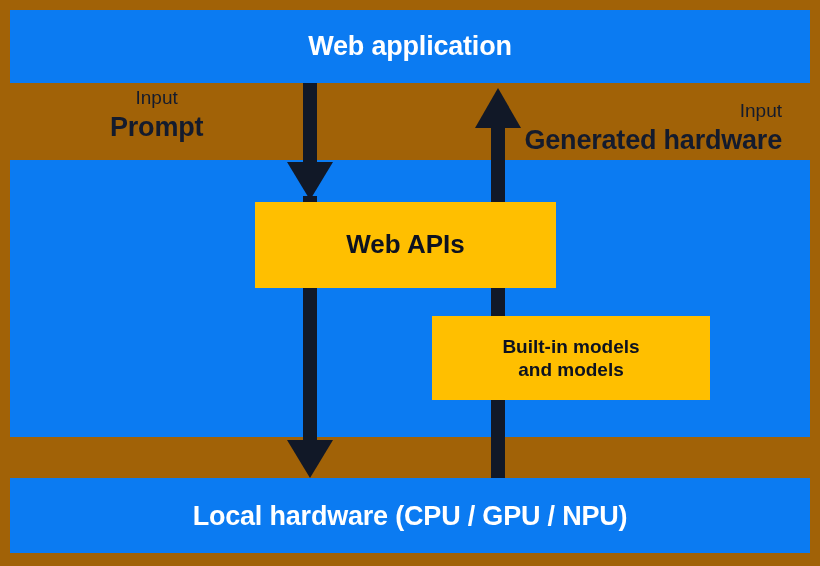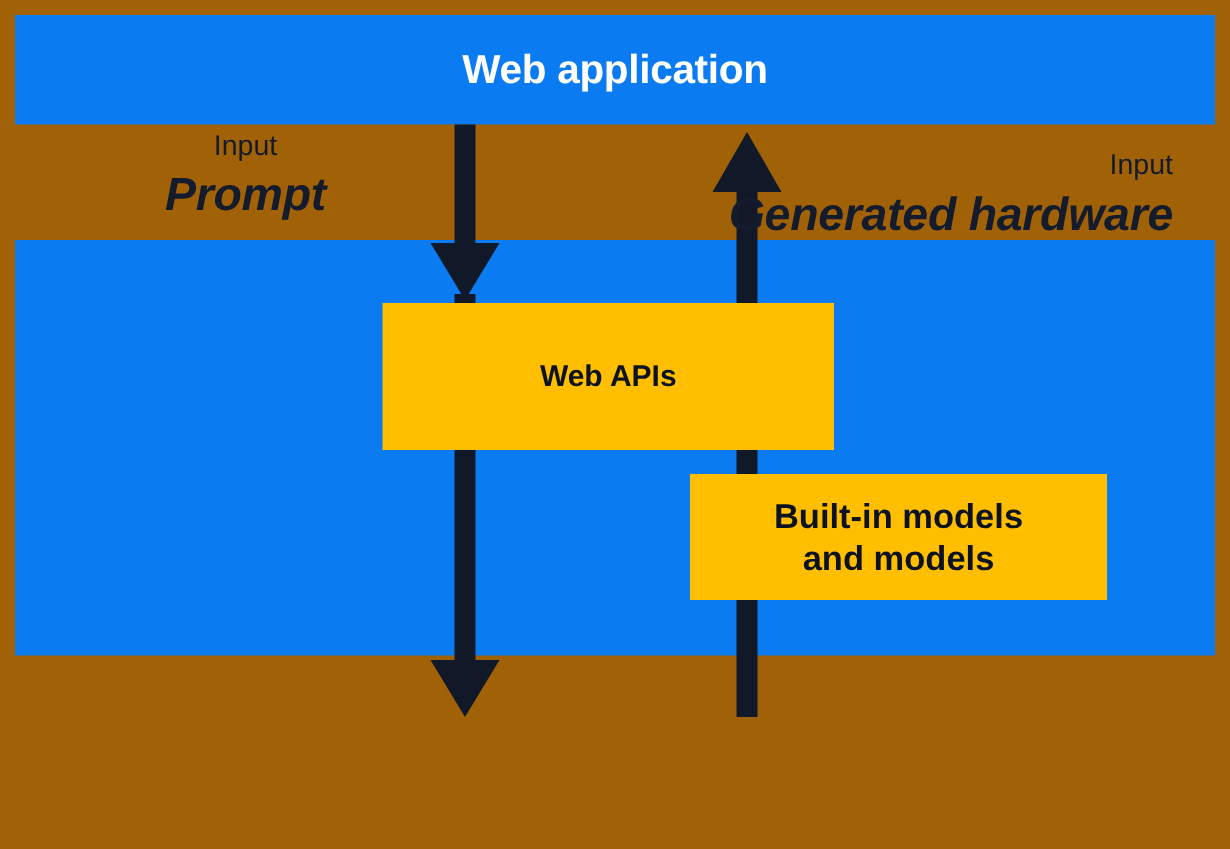--- a/index.html
+++ b/index.html
@@ -76,30 +76,29 @@
     justify-content: center;
     text-align: center;
     color: #0d1220;
     font-weight: bold;
     line-height: 1.22;
   }
   #box-web-apis {
     left: 255px;
     top: 202px;
     width: 301px;
-    height: 98px;
-    font-size: 20px;
+    height: 86px;
+    font-size: 26px;
   }
   #box-builtin {
     left: 432px;
     top: 316px;
     width: 278px;
     height: 84px;
-    font-size: 23px;
-    margin-left: 28px;
+    font-size: 19px;
   }
 
   
   #browser-block {
     position: absolute;
     left: 60px;
     top: 226px;
     width: 130px;
     text-align: center;
   }
@@ -121,25 +120,24 @@
   .io-label {
     position: absolute;
     color: #141b2d;
     line-height: 1.28;
   }
   .io-label .io-kind {
     font-size: 19px;
     font-weight: normal;
   }
   .io-label .io-value {
-    font-size: 31px;
+    font-size: 27px;
     font-weight: bold;
     letter-spacing: -0.2px;
     white-space: nowrap;
-    font-style: italic;
   }
   #label-input {
     left: 110px;
     top: 86px;
     text-align: center;
   }
   #label-output {
     right: 38px;
     top: 99px;
     text-align: right;
@@ -149,20 +147,23 @@
 <body>
 
 <div id="canvas">
 
   <div class="band" id="band-web-app">
     <div class="band-title">Web application</div>
   </div>
 
   <div class="band" id="band-browser"></div>
 
+  <div class="band" id="band-hardware">
+    <div class="band-title">Local hardware (CPU / GPU / NPU)</div>
+  </div>
 
   <svg id="arrow-layer" viewBox="0 0 820 566">
 
     <g>
       <rect x="303" y="83" width="14" height="84" fill="#111827"></rect>
       <polygon points="287,162 333,162 310,200" fill="#111827"></polygon>
       <rect x="303" y="196" width="14" height="244" fill="#111827"></rect>
       <polygon points="287,440 333,440 310,478" fill="#111827"></polygon>
     </g>
 

